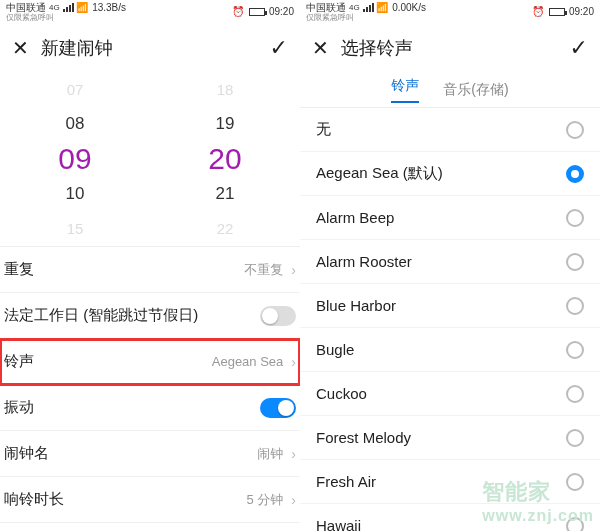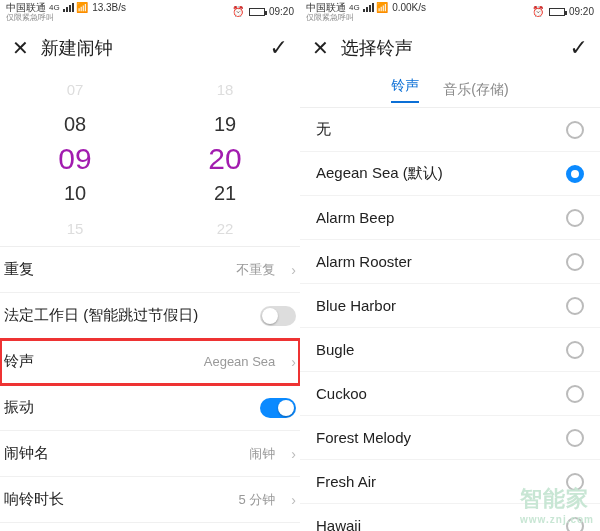--- a/index.html
+++ b/index.html
@@ -34,30 +34,30 @@
     height:48px; display:flex; align-items:center; padding:0 12px;
     font-size:18px; color:#222; font-weight:500;
   }
   .titlebar .x{ font-size:20px; color:#222; margin-right:12px; }
   .titlebar .check{ margin-left:auto; font-size:22px; color:#222;}
   .picker{
     height:175px; display:flex; position:relative; border-bottom:1px solid #eee;
   }
   .picker-col{ flex:1; display:flex; flex-direction:column; align-items:center; justify-content:flex-start;}
   .picker-item{ height:35px; display:flex; align-items:center; font-size:15px; color:#999;}
-  .picker-item.near{ color:#333; font-size:20px;}
+  .picker-item.near{ color:#333; font-size:17px;}
   .picker-item.sel{ color:#a21caf; font-size:30px; font-weight:500;}
   .picker-item.faded{ color:#ddd;}
   .list{ flex:1; overflow:hidden;}
   .row-item{
     height:46px; display:flex; align-items:center; padding:0 4px;
     font-size:15px; color:#222; border-bottom:1px solid #f0f0f0;
     position:relative;
   }
-  .row-item .value{ margin-left:auto; color:#999; font-size:13px; display:flex; align-items:center; gap:16px;}
+  .row-item .value{ margin-left:auto; color:#999; font-size:13px; display:flex; align-items:center; gap:8px;}
   .chev{ color:#bbb; font-size:14px;}
   .toggle{ width:36px; height:20px; border-radius:10px; position:relative;}
   .toggle.off{ background:#ddd;}
   .toggle.on{ background:#0b8aff;}
   .toggle .knob{ position:absolute; top:2px; width:16px; height:16px; border-radius:50%; background:#fff; box-shadow:0 1px 2px rgba(0,0,0,.3);}
   .toggle.off .knob{ left:2px;}
   .toggle.on .knob{ right:2px;}
   .highlight{ outline:3px solid #e33; outline-offset:-2px;}
   
   .tabs{
@@ -69,21 +69,21 @@
   .sound-row{
     height:44px; display:flex; align-items:center; padding:0 16px;
     font-size:15px; color:#222; border-bottom:1px solid #f2f2f2;
   }
   .radio{ margin-left:auto; width:18px; height:18px; border-radius:50%; border:2px solid #bbb;}
   .radio.sel{ border:5px solid #0b8aff;}
   .watermark{
     position:absolute; right:6px; bottom:6px; font-size:22px; color:#c8e6d4;
     font-weight:600; letter-spacing:1px; pointer-events:none;
   }
-  .watermark small{ display:block; font-size:10px; text-align:right; color:#c8e6d4;}
+  .watermark small{ display:block; font-size:16px; text-align:right; color:#c8e6d4;}
 </style>
 </head>
 <body>
 
 <div class="container">
 
   <div class="pane">
     <div class="status-bar">
       <div class="status-left">
         <div class="row">

